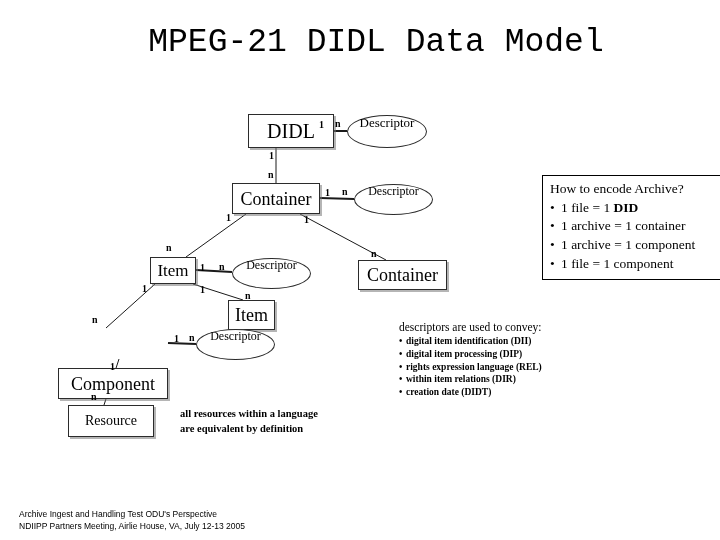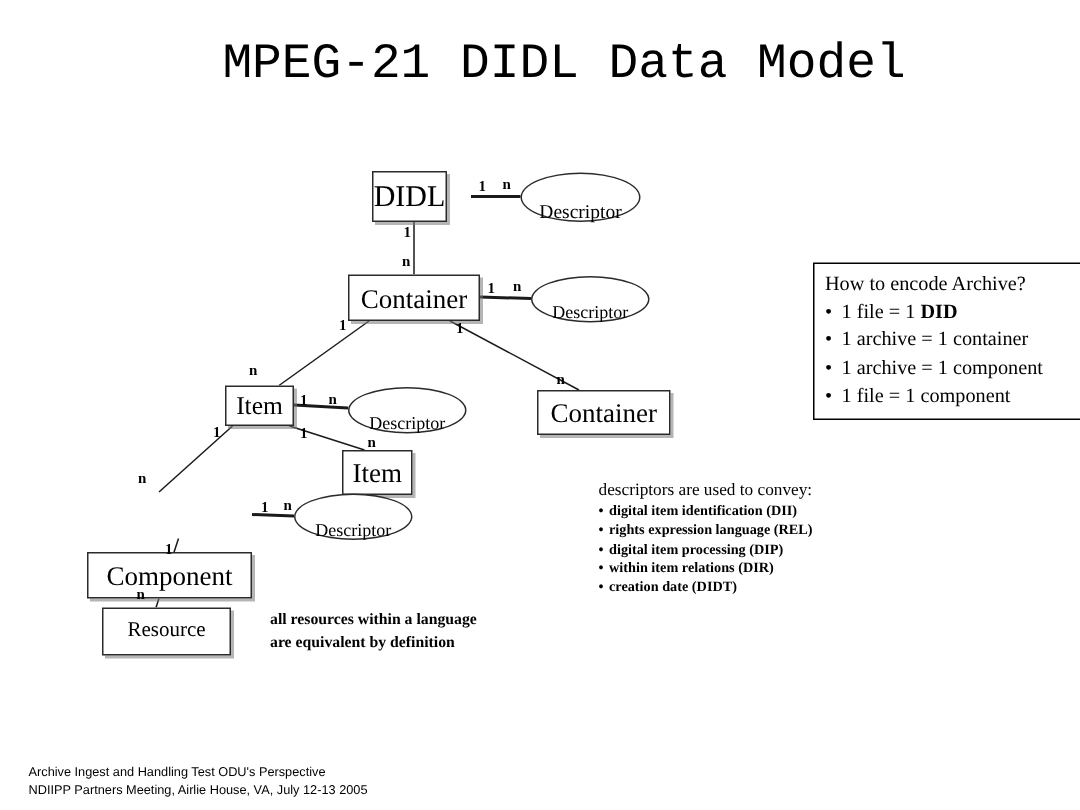--- a/index.html
+++ b/index.html
@@ -71,21 +71,21 @@
   }
 
   .ent-ellipse {
     position: absolute;
     box-sizing: border-box;
     background: #ffffff;
     border: 1.5px solid #2b2b2b;
     border-radius: 50%;
     font-family: "Liberation Serif", serif;
     display: flex;
-    align-items: flex-end;
+    align-items: flex-start;
     justify-content: center;
     line-height: 1;
     color: #000000;
     white-space: nowrap;
   }
 
   
   .card {
     position: absolute;
     font-family: "Liberation Serif", serif;
@@ -198,21 +198,21 @@
         <line x1="276" y1="148" x2="276" y2="183" stroke="#1a1a1a" stroke-width="1"></line>
         <line x1="320" y1="198" x2="354" y2="199" stroke="#1a1a1a" stroke-width="2"></line>
         <line x1="246" y1="214" x2="186" y2="257" stroke="#1a1a1a" stroke-width="1"></line>
         <line x1="300" y1="214" x2="386" y2="260" stroke="#1a1a1a" stroke-width="1"></line>
         <line x1="196" y1="270" x2="232" y2="272" stroke="#1a1a1a" stroke-width="2"></line>
         <line x1="193" y1="284" x2="243" y2="300" stroke="#1a1a1a" stroke-width="1"></line>
         <line x1="155" y1="284" x2="106" y2="328" stroke="#1a1a1a" stroke-width="1"></line>
         <line x1="168" y1="343" x2="196" y2="344" stroke="#1a1a1a" stroke-width="2"></line>
         <line x1="119" y1="359" x2="104" y2="405" stroke="#1a1a1a" stroke-width="1"></line>
       </svg>
-  <div class="ent-box" style="left: 248px; top: 114px; width: 50px; height: 34px; font-size: 20px;">
+  <div class="ent-box" style="left: 248px; top: 114px; width: 86px; height: 34px; font-size: 20px;">
         <span>DIDL</span>
       </div>
       <div class="ent-ellipse" style="left: 347px; top: 115px; width: 80px; height: 33px; font-size: 13px;">
         <span>Descriptor</span>
       </div>
       <div class="ent-box" style="left: 232px; top: 183px; width: 88px; height: 31px; font-size: 18px;">
         <span>Container</span>
       </div>
       <div class="ent-ellipse" style="left: 354px; top: 184px; width: 79px; height: 31px; font-size: 12px;">
         <span>Descriptor</span>
@@ -267,22 +267,22 @@
         <li><span class="bullet">•</span><span>1 archive = 1 container</span></li>
         <li><span class="bullet">•</span><span>1 archive = 1 component</span></li>
         <li><span class="bullet">•</span><span>1 file = 1 component</span></li>
       </ul>
   </div>
 
   <div id="desc-note">
     <div class="dn-title">descriptors are used to convey:</div>
     <ul>
         <li><span class="bullet">•</span><span>digital item identification (DII)</span></li>
+        <li><span class="bullet">•</span><span>digital item processing (DIP)</span></li>
         <li><span class="bullet">•</span><span>rights expression language (REL)</span></li>
-        <li><span class="bullet">•</span><span>digital item processing (DIP)</span></li>
         <li><span class="bullet">•</span><span>within item relations (DIR)</span></li>
         <li><span class="bullet">•</span><span>creation date (DIDT)</span></li>
       </ul>
   </div>
 
   <div id="res-note">
     <div>all resources within a language</div>
     <div>are equivalent by definition</div>
   </div>
 

